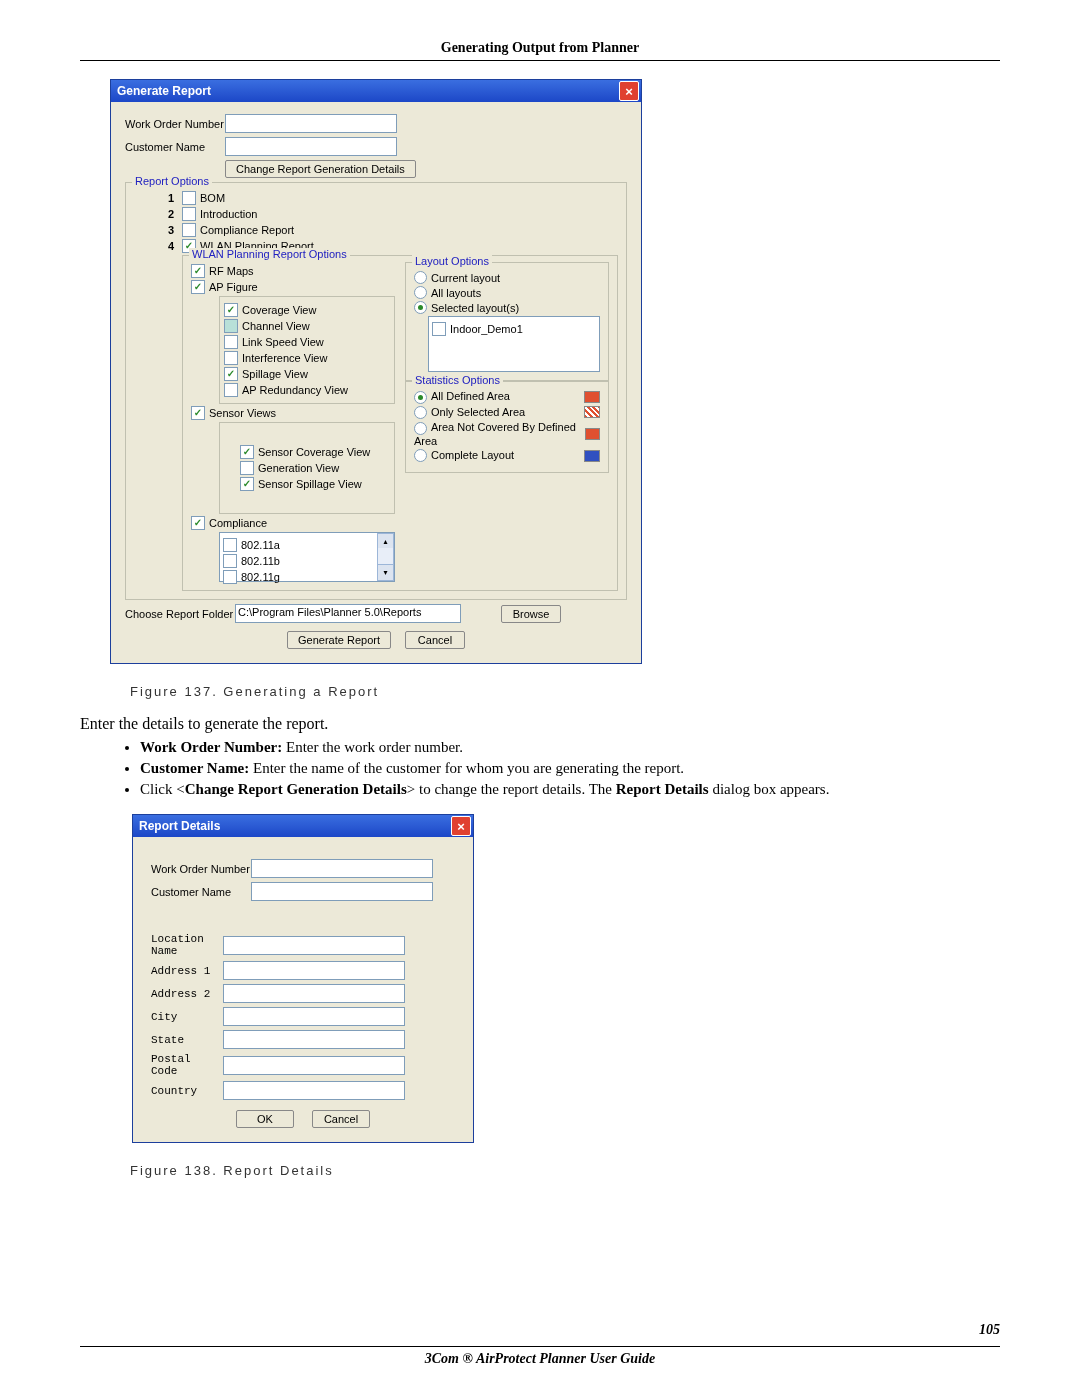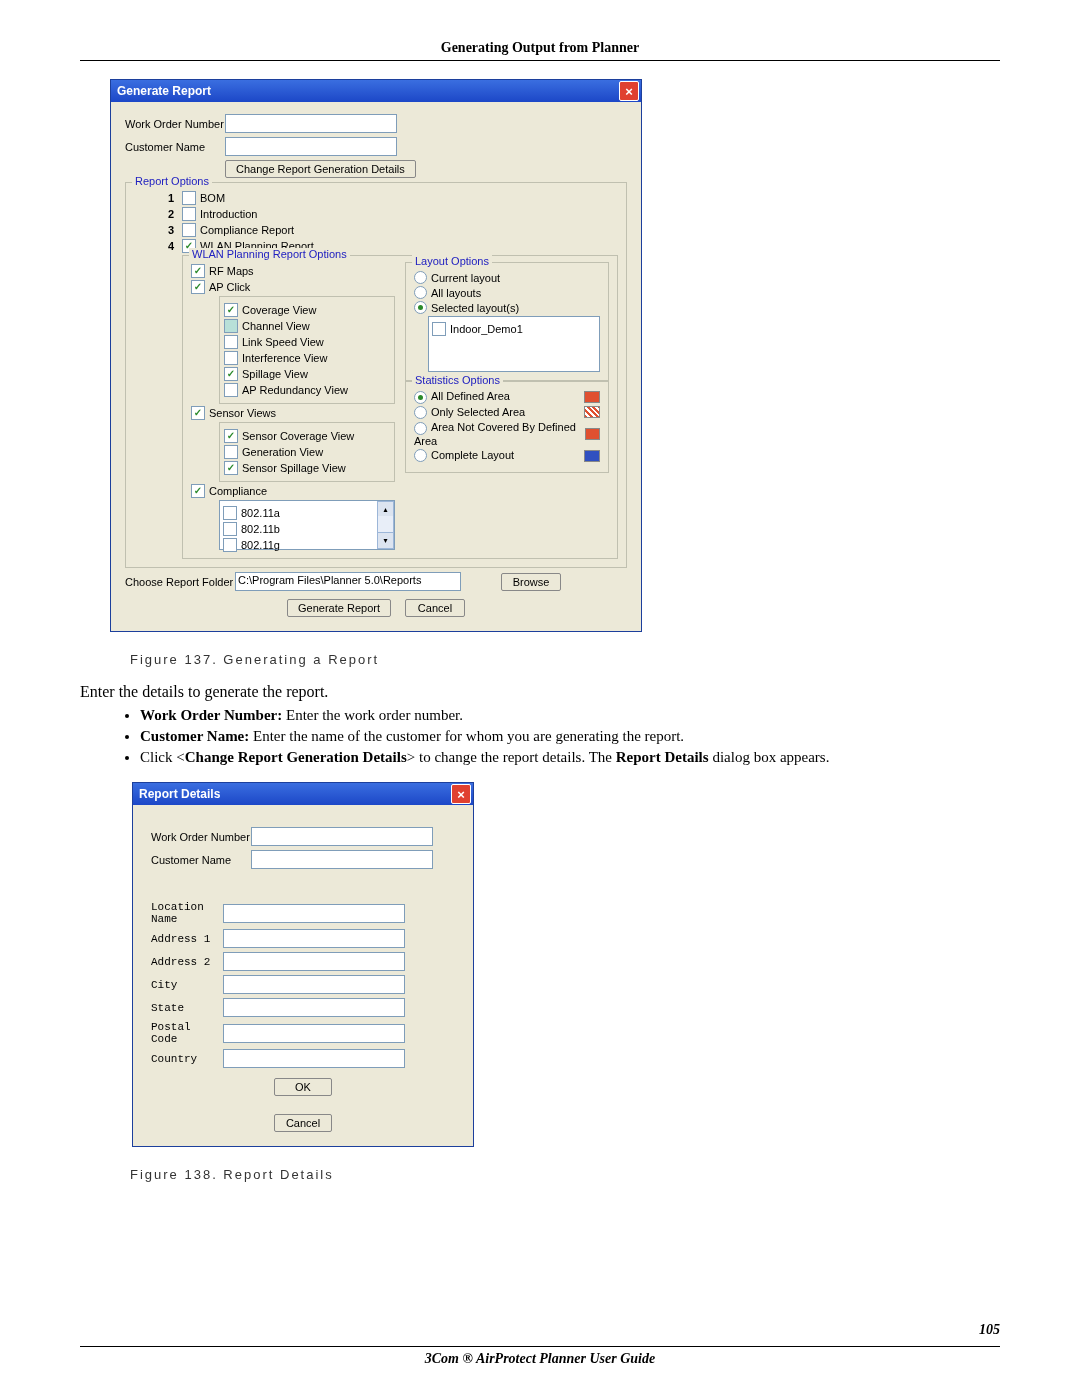--- a/index.html
+++ b/index.html
@@ -268,21 +268,21 @@
         <div class="fieldset" style="margin-left:48px;">
           <div class="legend">WLAN Planning Report Options</div>
           <div class="two-col">
             <div class="col">
               <div class="opt-row">
                   <span class="chk checked"></span>
                   <span>RF Maps</span>
                 </div>
               <div class="opt-row indent1">
                   <span class="chk checked"></span>
-                  <span>AP Click</span>
+                  <span>AP Figure</span>
                 </div>
               <div class="fieldset" style="margin-left:28px; padding:4px;">
                 <div class="opt-row">
                     <span class="chk checked"></span>
                     <span>Coverage View</span>
                   </div>
                 <div class="opt-row">
                     <span class="chk teal"></span>
                     <span>Channel View</span>
                   </div>
@@ -300,21 +300,21 @@
                   </div>
                 <div class="opt-row">
                     <span class="chk"></span>
                     <span>AP Redundancy View</span>
                   </div>
               </div>
               <div class="opt-row indent1">
                   <span class="chk checked"></span>
                   <span>Sensor Views</span>
                 </div>
-              <div class="fieldset" style="margin-left:28px; padding:4px;">
+              <div class="fieldset" style="margin-left:28px; padding:20px;">
                 <div class="opt-row">
                     <span class="chk checked"></span>
                     <span>Sensor Coverage View</span>
                   </div>
                 <div class="opt-row">
                     <span class="chk"></span>
                     <span>Generation View</span>
                   </div>
                 <div class="opt-row">
                     <span class="chk checked"></span>
@@ -447,21 +447,21 @@
           <div class="textbox textbox-wide"></div>
         </div>
       <div class="row">
           <div class="label label-narrow">Postal Code</div>
           <div class="textbox textbox-wide"></div>
         </div>
       <div class="row">
           <div class="label label-narrow">Country</div>
           <div class="textbox textbox-wide"></div>
         </div>
-      <div class="row" style="justify-content:center; gap:18px; margin-top:10px;flex-direction:column;">
+      <div class="row" style="justify-content:center; gap:18px; margin-top:10px;">
         <button class="btn" style="min-width:58px;">OK</button>
         <button class="btn" style="min-width:58px;">Cancel</button>
       </div>
     </div>
   </div>
 
   <div class="caption">Figure 138.     Report Details</div>
 
   <div class="footer-area">
     <div class="page-number">105</div>

